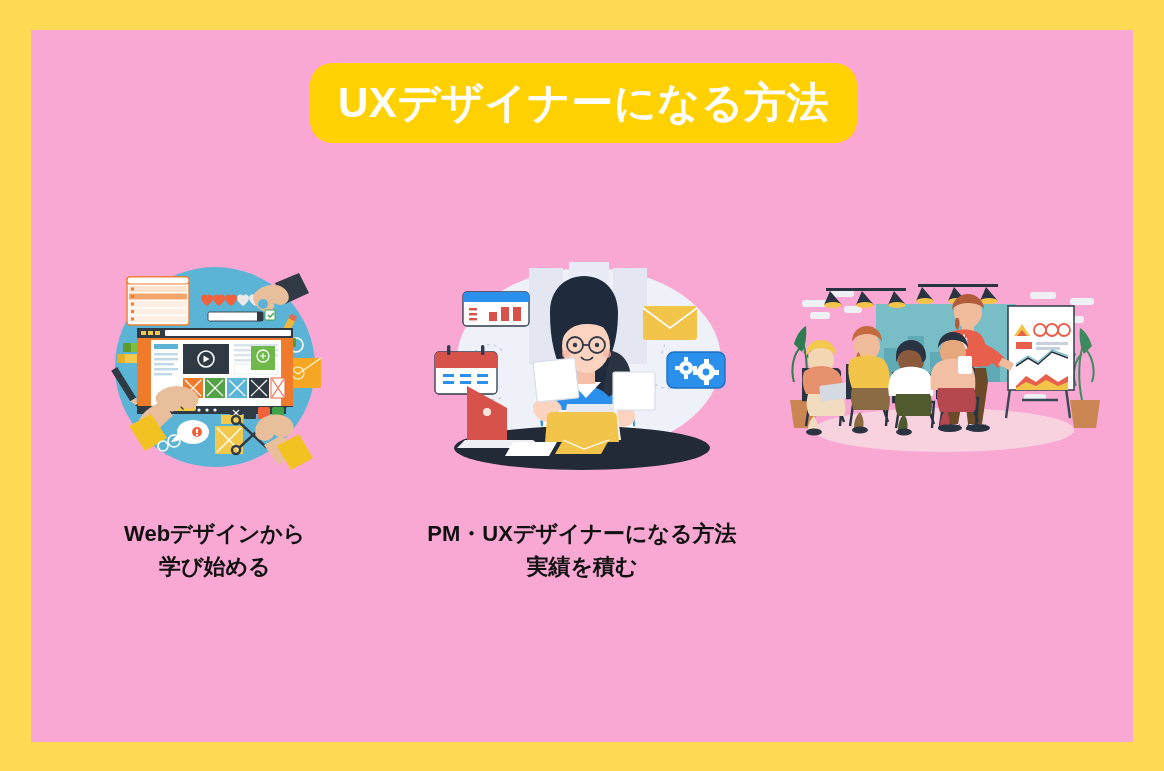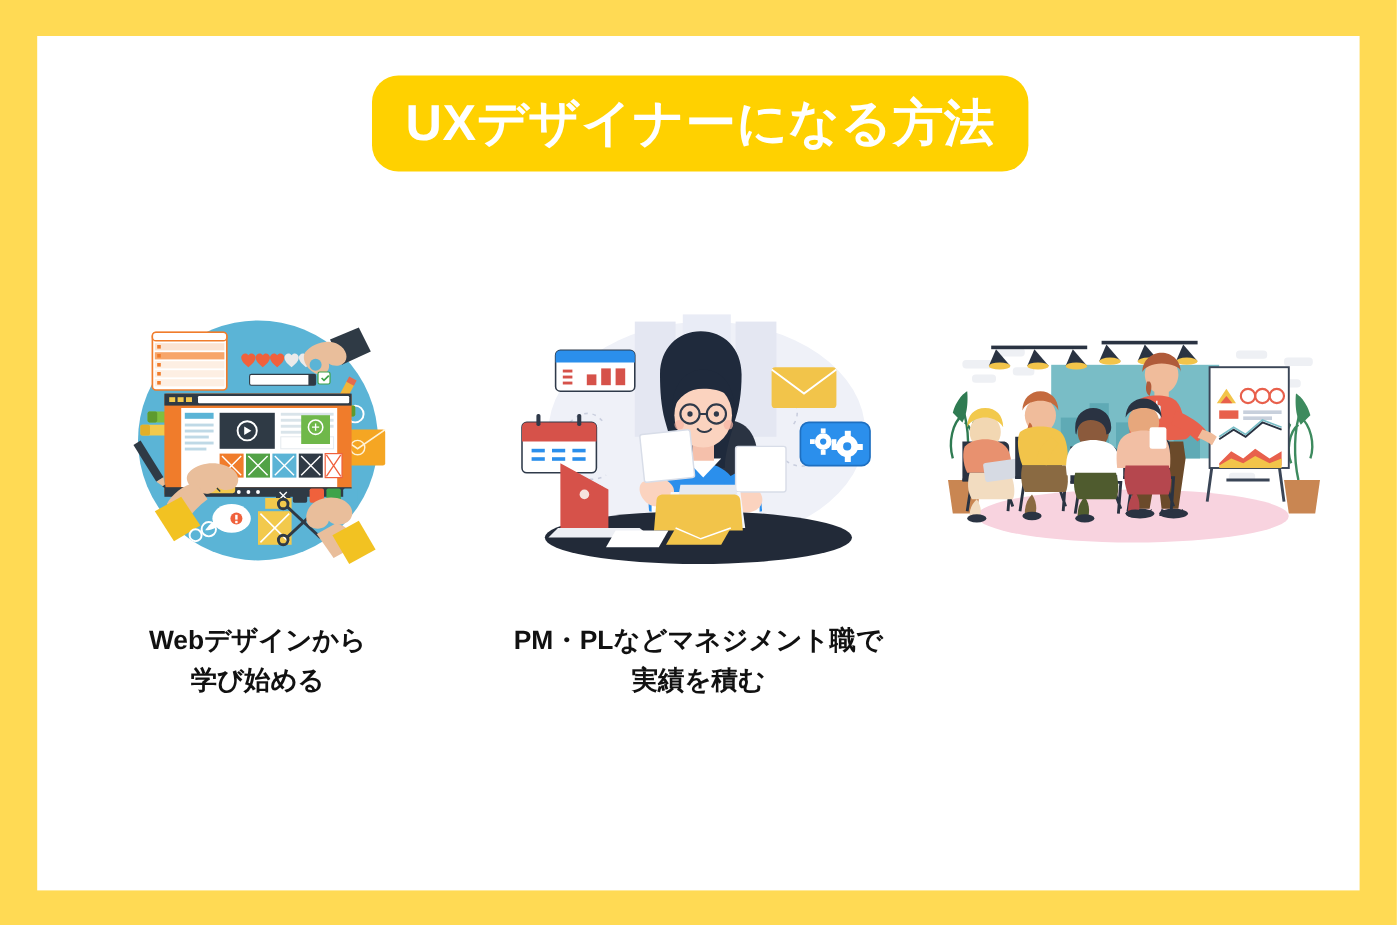--- a/index.html
+++ b/index.html
@@ -19,21 +19,21 @@
     height: 771px;
     background: #FFDA54;
     box-sizing: border-box;
   }
   #canvas {
     position: absolute;
     left: 31px;
     top: 30px;
     width: 1102px;
     height: 712px;
-    background: #ffffff;
+    background: #f9a8d4;
     overflow: hidden;
   }
   
   #title-pill {
     position: absolute;
     left: 279px;      
     top: 33px;        
     width: 547px;
     height: 80px;
     background: #FFD100;
@@ -419,21 +419,21 @@
               <path d="M48 180h68l10 8H40z" fill="#EDEFF4"></path>
             </g>
 
             <path d="M96 182h44l-8 14H88z" fill="#ffffff"></path>
             <g>
               <path d="M146 180h46l-8 14h-46z" fill="#F2C44A"></path>
               <path d="M146 180l21 9 25-9" fill="none" stroke="#ffffff" stroke-width="1.2"></path>
             </g>
           </svg>
         </div>
-        <div class="caption">PM・PLなどマネジメント職で
+        <div class="caption">PM・UXデザイナーになる方法
 実績を積む</div>
       </div>
 
       <div class="column">
         <div class="illus-box">
           <svg width="330" height="215" viewBox="0 0 330 215">
 
             <g fill="#EEF0F4">
               <rect x="18" y="40" width="26" height="7" rx="3"></rect>
               <rect x="26" y="52" width="20" height="7" rx="3"></rect>

